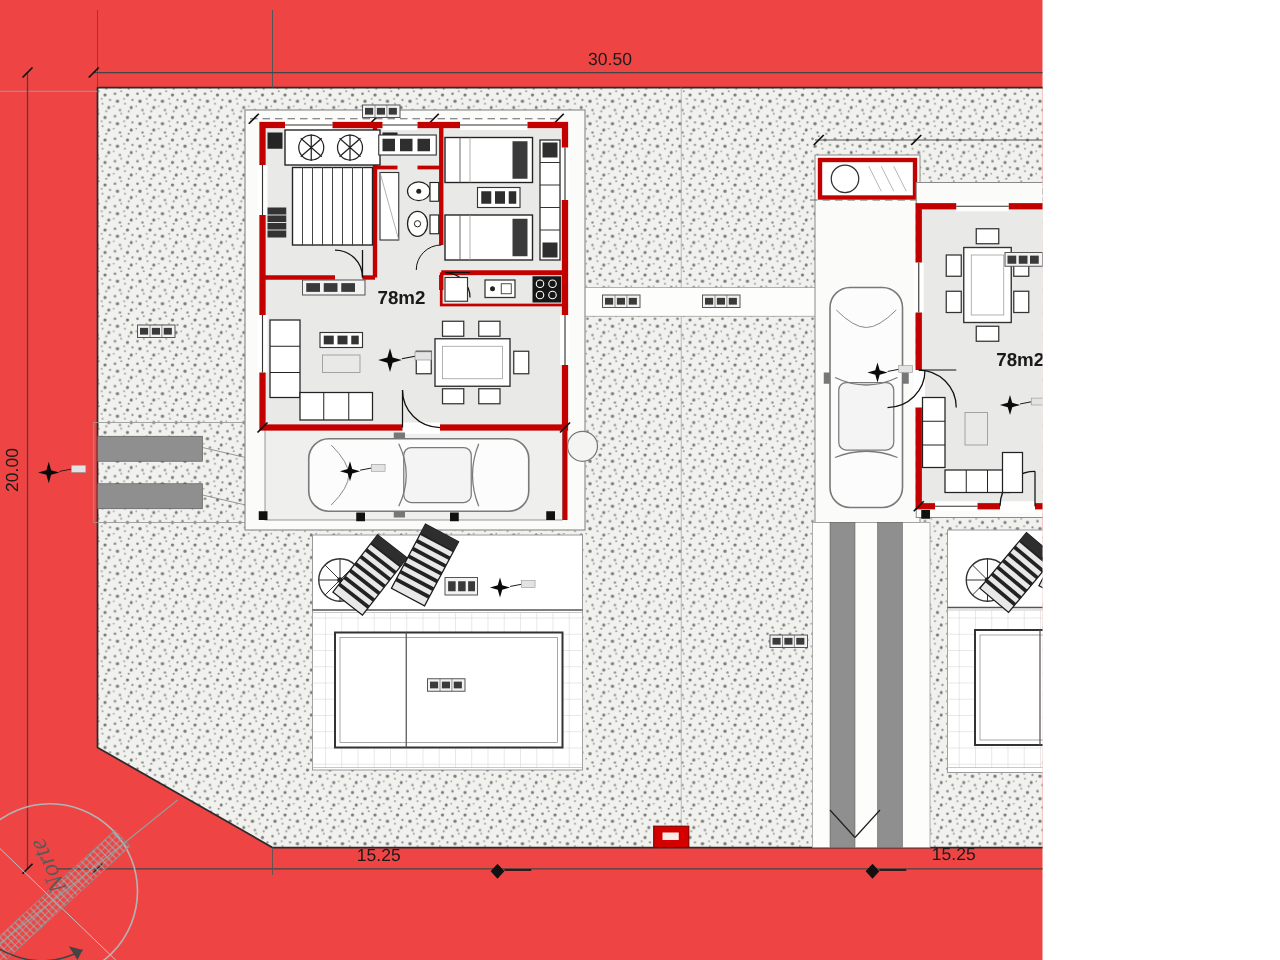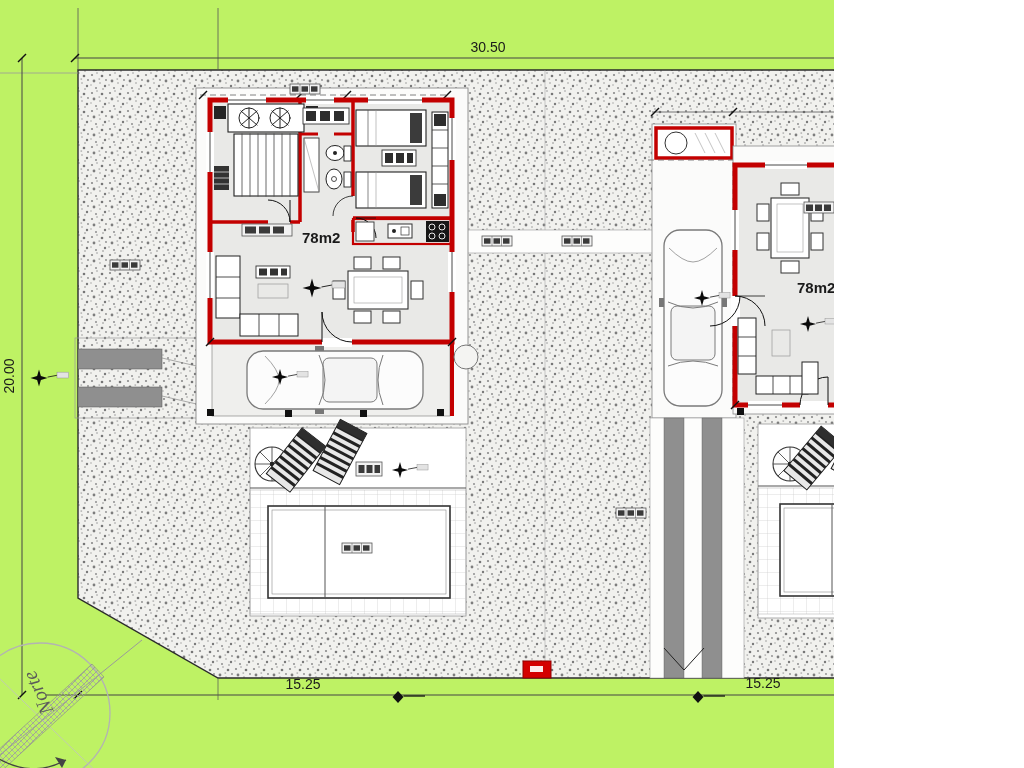--- a/index.html
+++ b/index.html
@@ -1,16 +1,16 @@
 <!DOCTYPE html>
 <html><head>
 <meta charset="utf-8">
 <style>
   html,body{margin:0;padding:0;background:#fff;}
-  .stage{position:relative;width:834px;height:768px;background:#bef264;overflow:hidden;}
+  .stage{position:relative;width:834px;height:768px;background:#ef4444;overflow:hidden;}
   svg{display:block;}
   text{font-family:"Liberation Sans","DejaVu Sans",sans-serif;fill:#1a1a1a;}
   .dimtxt{font-size:14px;}
   .areatxt{font-size:15px;font-weight:bold;}
   .northtxt{font-family:"Liberation Serif","DejaVu Serif",serif;font-style:italic;font-size:20px;fill:#5a5a5a;}
 </style>
 </head>
 <body>
 
 <div class="stage">

